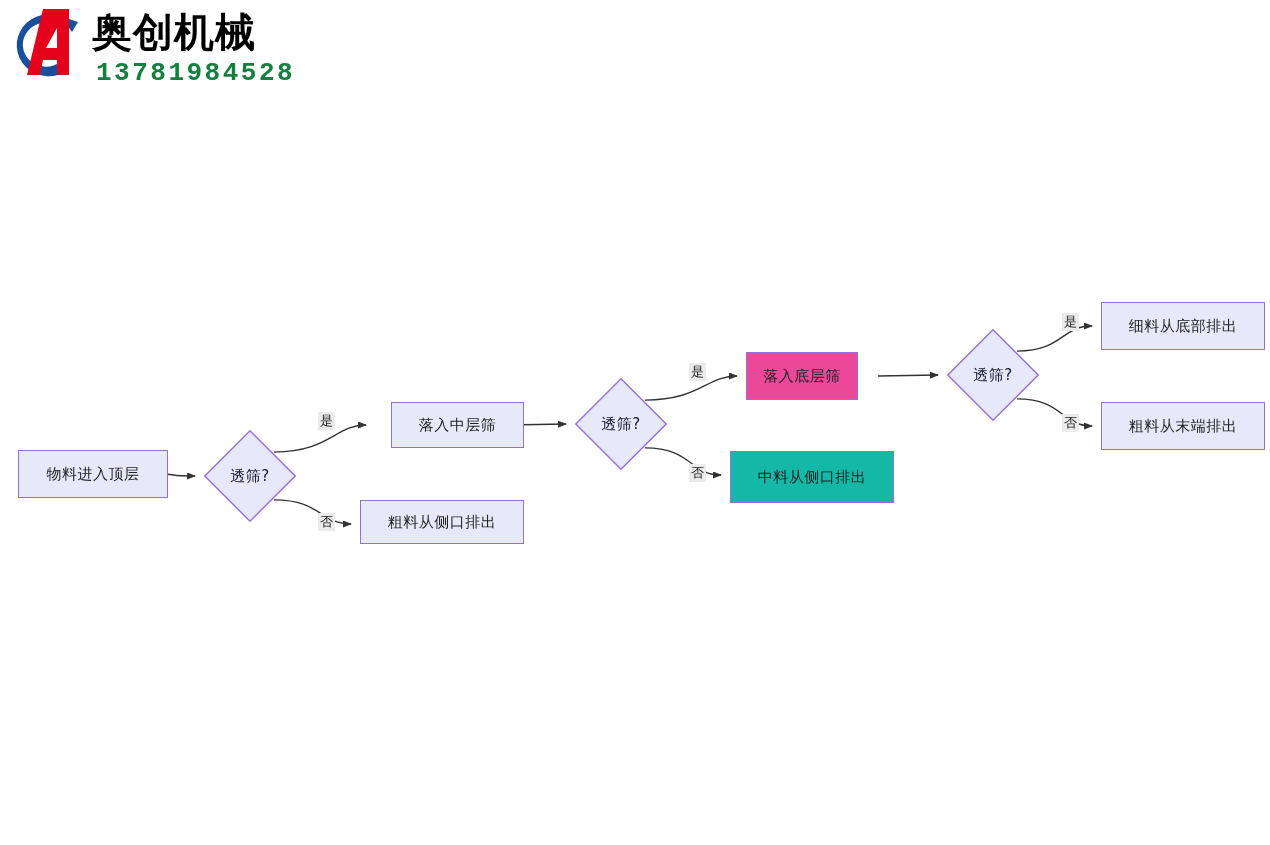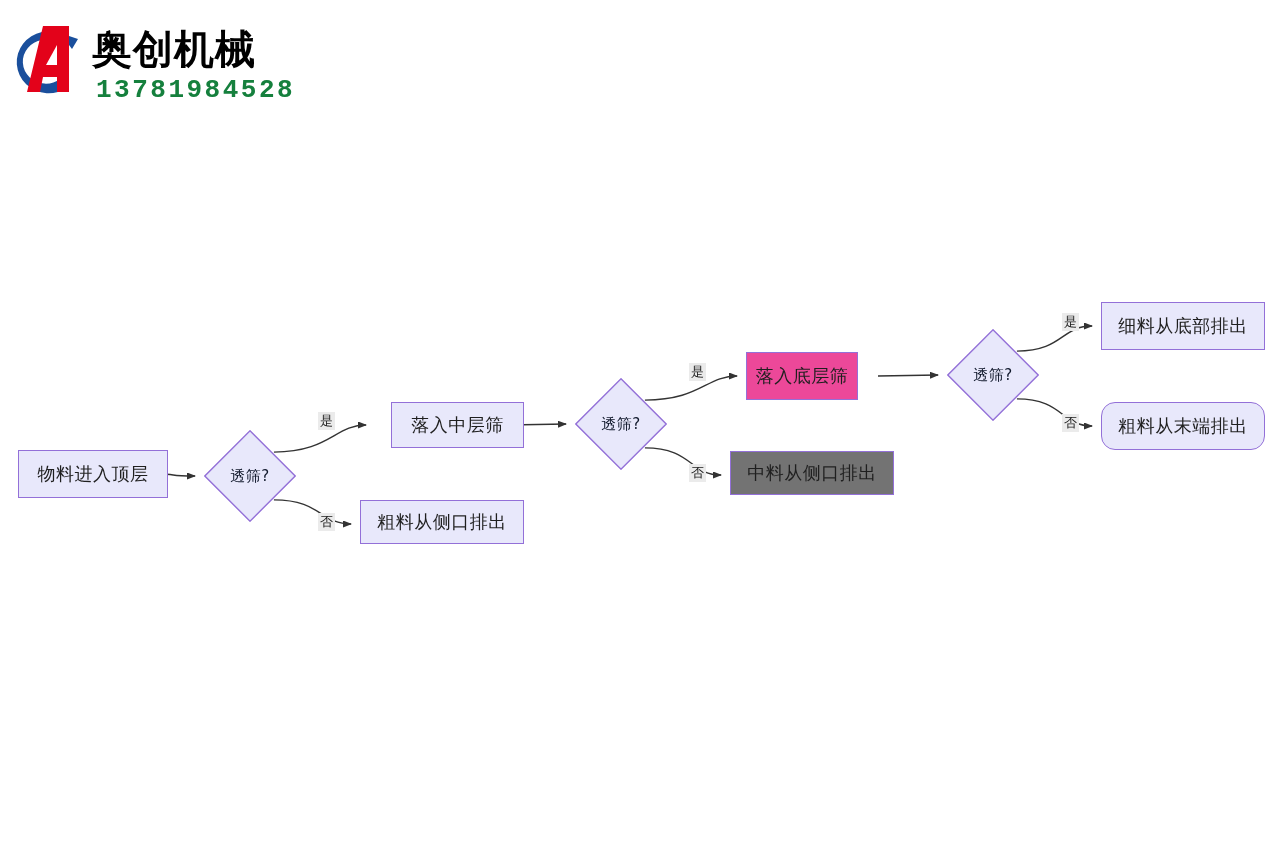--- a/index.html
+++ b/index.html
@@ -13,21 +13,21 @@
     height: 845px;
     position: relative;
     overflow: hidden;
     font-family: "Liberation Sans", "DejaVu Sans", sans-serif;
   }
 
   
   #brand-header {
     position: absolute;
     left: 0;
-    top: 17px;
+    top: 0;
     width: 400px;
     height: 100px;
   }
   #brand-logo-mark {
     position: absolute;
     left: 2px;
     top: 2px;
     width: 86px;
     height: 86px;
   }
@@ -77,21 +77,21 @@
     position: absolute;
     box-sizing: border-box;
     display: flex;
     align-items: center;
     justify-content: center;
   }
   .node-process {
     background: #e8e8fb;
     border: 1.4px solid #9370d8;
     color: #1f1f1f;
-    font-size: 18px;
+    font-size: 15px;
     font-family: Liberation Mono, monospace;
     letter-spacing: 0.5px;
   }
   .node-decision {
     background: transparent;
     border: none;
   }
   .node-decision .diamond-shape {
     position: absolute;
     left: 0;
@@ -181,33 +181,33 @@
       </div>
       <div class="node node-decision" style="left: 575px; top: 378px; width: 92px; height: 92px;">
         <svg class="diamond-shape" viewBox="0 0 92 92">
           <polygon points="46,0.8 91.2,46 46,91.2 0.8,46" fill="#e8e8fb" stroke="#9370d8" stroke-width="1.4"></polygon>
         </svg>
         <span class="diamond-label">透筛?</span>
       </div>
       <div class="node node-process" style="left: 746px; top: 352px; width: 112px; height: 48px; background: #ec4899; border-color: rgb(147, 112, 216);">
         <span>落入底层筛</span>
       </div>
-      <div class="node node-process" style="left: 730px; top: 451px; width: 164px; height: 44px; background: #737373; border-color: rgb(147, 112, 216); text-align: center;">
+      <div class="node node-process" style="left: 730px; top: 451px; width: 164px; height: 52px; background: #14b8a6; border-color: rgb(147, 112, 216); text-align: center;">
         <span>中料从侧口排出</span>
       </div>
       <div class="node node-decision" style="left: 947px; top: 329px; width: 92px; height: 92px;">
         <svg class="diamond-shape" viewBox="0 0 92 92">
           <polygon points="46,0.8 91.2,46 46,91.2 0.8,46" fill="#e8e8fb" stroke="#9370d8" stroke-width="1.4"></polygon>
         </svg>
         <span class="diamond-label">透筛?</span>
       </div>
       <div class="node node-process" style="left: 1101px; top: 302px; width: 164px; height: 48px; background: rgb(232, 232, 251); border-color: rgb(147, 112, 216);">
         <span>细料从底部排出</span>
       </div>
-      <div class="node node-process" style="left: 1101px; top: 402px; width: 164px; height: 48px; background: rgb(232, 232, 251); border-color: rgb(147, 112, 216); border-radius: 14px;">
+      <div class="node node-process" style="left: 1101px; top: 402px; width: 164px; height: 48px; background: rgb(232, 232, 251); border-color: rgb(147, 112, 216);">
         <span>粗料从末端排出</span>
       </div>
     </div>
 
   <div id="edge-label-layer">
       <div class="edge-label" style="left: 318px; top: 412px; background: rgb(235, 235, 235);">是</div>
       <div class="edge-label" style="left: 318px; top: 513px; background: rgb(235, 235, 235);">否</div>
       <div class="edge-label" style="left: 689px; top: 363px; background: rgb(235, 235, 235);">是</div>
       <div class="edge-label" style="left: 689px; top: 464px; background: rgb(235, 235, 235);">否</div>
       <div class="edge-label" style="left: 1062px; top: 313px; background: rgb(235, 235, 235);">是</div>

